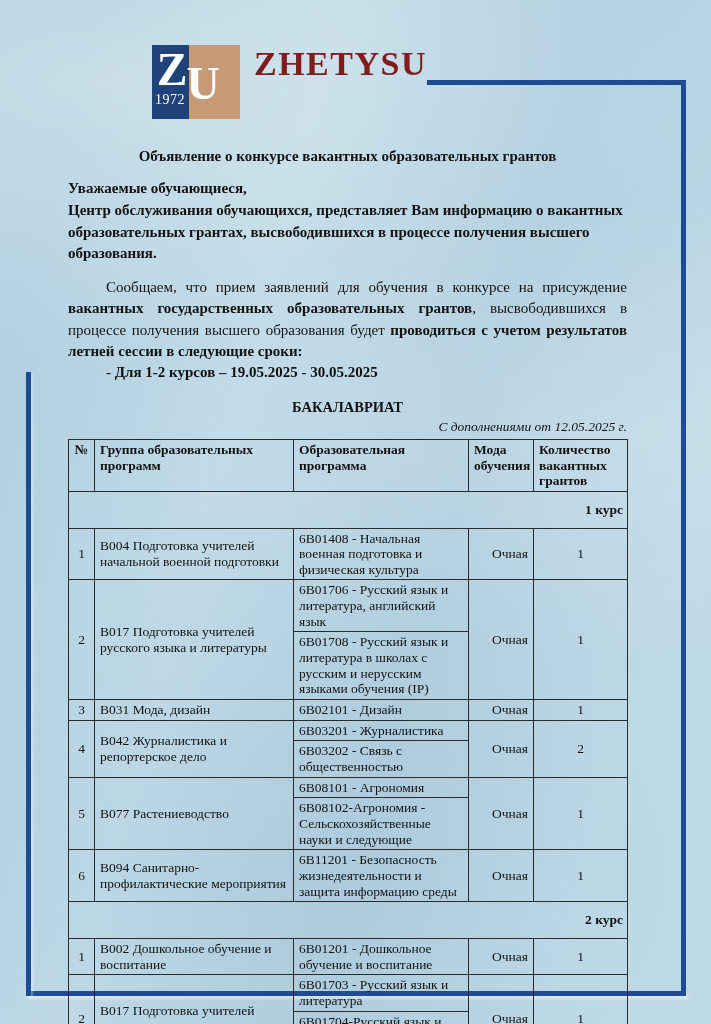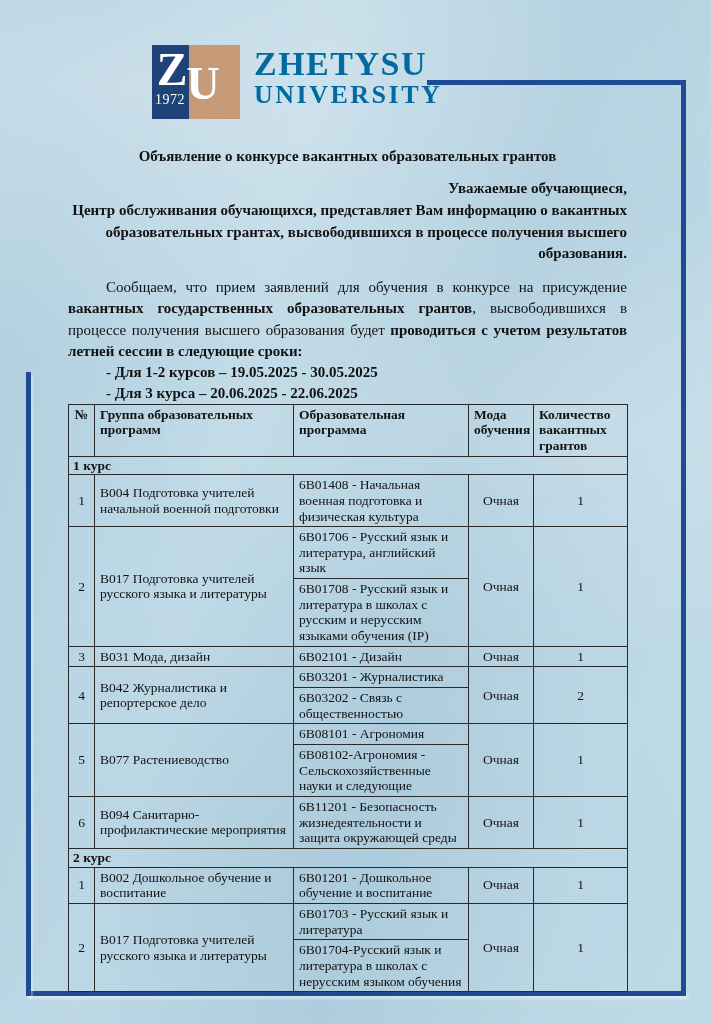--- a/index.html
+++ b/index.html
@@ -34,30 +34,30 @@
     color:#fff; font-size:46px; font-weight:bold; line-height:1; text-align:center;
   }
   .logo-mark .glyph-u {
     position:absolute; left:27px; top:16px; width:48px;
     color:#fff; font-size:46px; font-weight:bold; line-height:1; text-align:center;
   }
   .logo-mark .year {
     position:absolute; left:3px; bottom:11px;
     color:#fff; font-size:14px; letter-spacing:.5px;
   }
-  .logo-word { margin-left:14px; padding-top:2px; color:#0369a1; }
+  .logo-word { margin-left:14px; padding-top:2px; color:#7f1d1d; }
   .logo-word .w1 { font-size:34px; font-weight:700; letter-spacing:1.5px; line-height:1.0; }
   .logo-word .w2 { font-size:26px; font-weight:600; letter-spacing:2.5px; line-height:1.1; }
 
   
   .content { position:absolute; left:68px; top:148px; width:559px; }
 
   .doc-title { font-size:15px; font-weight:bold; text-align:center; margin-bottom:13px; }
 
-  .greeting { font-size:15px; font-weight:bold; text-align:right; line-height:1.45; margin-bottom:12px; }
+  .greeting { font-size:15px; font-weight:bold; text-align:left; line-height:1.45; margin-bottom:12px; }
 
   .body-par { font-size:15px; text-align:justify; line-height:1.42; text-indent:38px; }
   .body-par b { font-weight:bold; }
 
   .deadline { font-size:15px; font-weight:bold; line-height:1.38; margin-left:38px; }
 
   .bachelor { font-size:14.5px; font-weight:bold; text-align:center; margin-top:16px; }
   .amendment { font-size:13.5px; font-style:italic; text-align:right; margin-top:3px; margin-bottom:4px; }
 
   
@@ -66,62 +66,62 @@
   col.w-group { width:199px; }
   col.w-prog  { width:175px; }
   col.w-form  { width:65px; }
   col.w-count { width:94px; }
   th, td { border:1px solid #2a2a2a; padding:2px 5px; line-height:1.16; }
   th { font-weight:bold; text-align:left; vertical-align:top; }
   th.h-num { text-align:center; }
   td.c-num   { text-align:center; vertical-align:middle; }
   td.c-group { text-align:left;   vertical-align:middle; }
   td.c-prog  { text-align:left;   vertical-align:middle; }
-  td.c-form  { text-align:center;   vertical-align:middle; }
+  td.c-form  { text-align:right;   vertical-align:middle; }
   td.c-count { text-align:center; vertical-align:middle; }
-  td.c-section { text-align:left; font-weight:bold; padding:1px 4px; }
+  td.c-section { text-align:right; font-weight:bold; padding:10px 4px; }
 </style>
 </head>
 <body>
 
 <div class="frame frame-rule-top"></div>
 <div class="frame frame-line-right"></div>
 <div class="frame frame-line-bottom"></div>
 <div class="frame frame-line-left"></div>
 
 <div class="logo">
   <div class="logo-mark">
     <div class="half-blue"></div>
     <div class="half-tan"></div>
     <div class="glyph-z">Z</div>
     <div class="glyph-u">U</div>
     <div class="year">1972</div>
   </div>
   <div class="logo-word">
     <div class="w1">ZHETYSU</div>
-    <div class="w2">UNIVERSITY</div>
   </div>
 </div>
 
 <div class="content">
 
   <div class="doc-title">Объявление о конкурсе вакантных образовательных грантов</div>
 
   <div class="greeting">
     <span style="display:block">Уважаемые обучающиеся,</span>
     <span>Центр обслуживания обучающихся, представляет Вам информацию о вакантных образовательных грантах, высвободившихся в процессе получения высшего образования.</span>
   </div>
 
   <div class="body-par">
     <span>Сообщаем, что прием заявлений для обучения в конкурсе на присуждение </span><b>вакантных государственных образовательных грантов</b><span>, высвободившихся в процессе получения высшего образования будет </span><b>проводиться с учетом результатов летней сессии в следующие сроки:</b>
   </div>
 
   <div class="deadline">- Для 1-2 курсов – 19.05.2025 - 30.05.2025</div>
-  <div class="deadline">- Для 3 курса – 20.06.2025 - 22.06.2025</div>
-
+
+  <div class="bachelor">БАКАЛАВРИАТ</div>
+  <div class="amendment">С дополнениями от 12.05.2025 г.</div>
 
   <table>
     <colgroup>
       <col class="w-num">
         <col class="w-group">
         <col class="w-prog">
         <col class="w-form">
         <col class="w-count">
     </colgroup>
     <thead>
@@ -184,21 +184,21 @@
         <td class="c-form" rowspan="2">Очная</td>
         <td class="c-count" rowspan="2">1</td>
       </tr>
       <tr>
         <td class="c-prog">6В08102-Агрономия - Сельскохозяйственные науки и следующие</td>
       </tr>
 
       <tr>
         <td class="c-num">6</td>
         <td class="c-group">В094 Санитарно-профилактические мероприятия</td>
-        <td class="c-prog">6В11201 - Безопасность жизнедеятельности и защита окружающей среды</td>
+        <td class="c-prog">6В11201 - Безопасность жизнедеятельности и защита информацию среды</td>
         <td class="c-form">Очная</td>
         <td class="c-count">1</td>
       </tr>
 
       <tr>
         <td class="c-section" colspan="5">2 курс</td>
       </tr>
 
       <tr>
         <td class="c-num">1</td>

